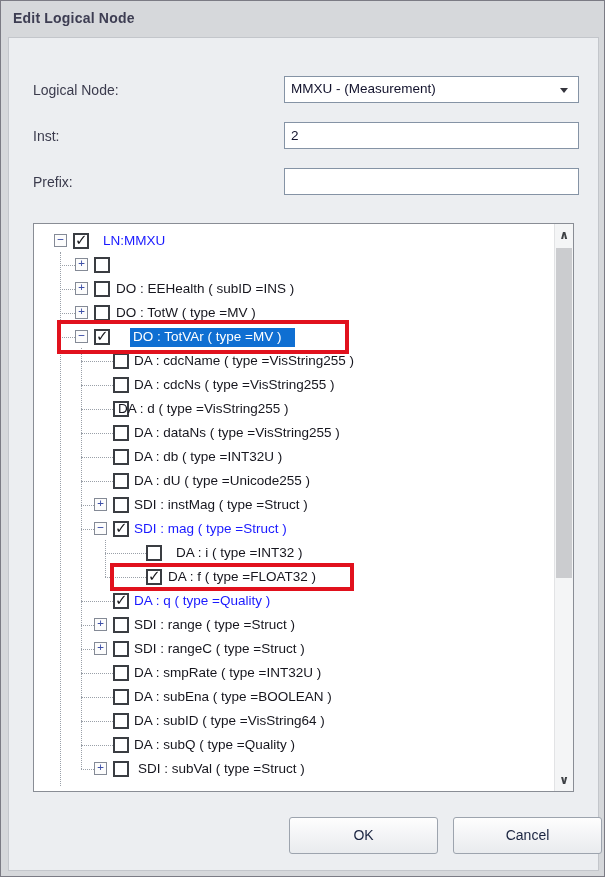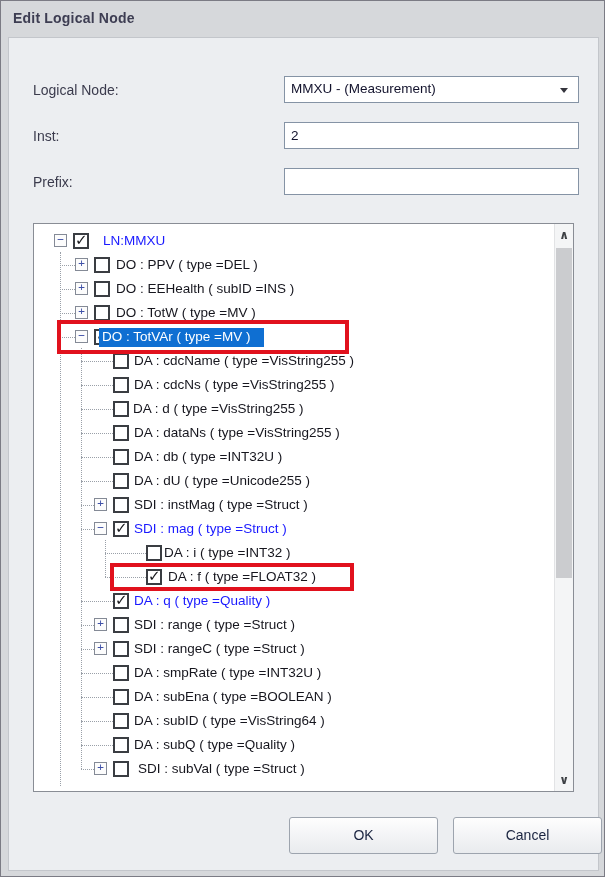--- a/index.html
+++ b/index.html
@@ -85,54 +85,53 @@
 
       <div class="trow" style="top: 5px;">
           <span class="exp" style="left: 20px;">−</span>
           <span class="cb on" style="left: 39px;"></span>
           <span class="lbl blue" style="left: 61px; margin-left: 8px;">LN:MMXU</span>
         </div>
         <div class="trow" style="top: 29px;">
           <div class="stub" style="left: 26px; width: 15px;"></div>
           <span class="exp" style="left: 41px;">+</span>
           <span class="cb" style="left: 60px;"></span>
-          <span class="lbl" style="left: 82px;">DO : PPV ( type =DEL )</span>
         </div>
         <div class="trow" style="top: 53px;">
           <div class="stub" style="left: 26px; width: 15px;"></div>
           <span class="exp" style="left: 41px;">+</span>
           <span class="cb" style="left: 60px;"></span>
           <span class="lbl" style="left: 82px;">DO : EEHealth ( subID =INS )</span>
         </div>
         <div class="trow" style="top: 77px;">
           <div class="stub" style="left: 26px; width: 15px;"></div>
           <span class="exp" style="left: 41px;">+</span>
           <span class="cb" style="left: 60px;"></span>
           <span class="lbl" style="left: 82px;">DO : TotW ( type =MV )</span>
         </div>
         <div class="trow" style="top: 101px;">
           <div class="stub" style="left: 26px; width: 15px;"></div>
           <span class="exp" style="left: 41px;">−</span>
           <span class="cb on" style="left: 60px;"></span>
-          <span class="lbl sel" style="left: 68px;">DO : TotVAr ( type =MV )</span>
+          <span class="lbl sel" style="left: 99px;">DO : TotVAr ( type =MV )</span>
         </div>
         <div class="trow" style="top: 125px;">
           <div class="stub" style="left: 47px; width: 32px;"></div>
           <span class="cb" style="left: 79px;"></span>
           <span class="lbl" style="left: 100px;">DA : cdcName ( type =VisString255 )</span>
         </div>
         <div class="trow" style="top: 149px;">
           <div class="stub" style="left: 47px; width: 32px;"></div>
           <span class="cb" style="left: 79px;"></span>
           <span class="lbl" style="left: 100px;">DA : cdcNs ( type =VisString255 )</span>
         </div>
         <div class="trow" style="top: 173px;">
           <div class="stub" style="left: 47px; width: 32px;"></div>
           <span class="cb" style="left: 79px;"></span>
-          <span class="lbl" style="left: 99px;">DA : d ( type =VisString255 )</span>
+          <span class="lbl" style="left: 84px;">DA : d ( type =VisString255 )</span>
         </div>
         <div class="trow" style="top: 197px;">
           <div class="stub" style="left: 47px; width: 32px;"></div>
           <span class="cb" style="left: 79px;"></span>
           <span class="lbl" style="left: 100px;">DA : dataNs ( type =VisString255 )</span>
         </div>
         <div class="trow" style="top: 221px;">
           <div class="stub" style="left: 47px; width: 32px;"></div>
           <span class="cb" style="left: 79px;"></span>
           <span class="lbl" style="left: 100px;">DA : db ( type =INT32U )</span>
@@ -150,21 +149,21 @@
         </div>
         <div class="trow" style="top: 293px;">
           <div class="stub" style="left: 47px; width: 13px;"></div>
           <span class="exp" style="left: 60px;">−</span>
           <span class="cb on" style="left: 79px;"></span>
           <span class="lbl blue" style="left: 100px;">SDI : mag ( type =Struct )</span>
         </div>
         <div class="trow" style="top: 317px;">
           <div class="stub" style="left: 71px; width: 41px;"></div>
           <span class="cb" style="left: 112px;"></span>
-          <span class="lbl" style="left: 130px;">DA : i ( type =INT32 )</span>
+          <span class="lbl" style="left: 142px;">DA : i ( type =INT32 )</span>
         </div>
         <div class="trow" style="top: 341px;">
           <div class="stub" style="left: 71px; width: 41px;"></div>
           <span class="cb on" style="left: 112px;"></span>
           <span class="lbl" style="left: 134px;">DA : f ( type =FLOAT32 )</span>
         </div>
         <div class="trow" style="top: 365px;">
           <div class="stub" style="left: 47px; width: 32px;"></div>
           <span class="cb on" style="left: 79px;"></span>
           <span class="lbl blue" style="left: 100px;">DA : q ( type =Quality )</span>

